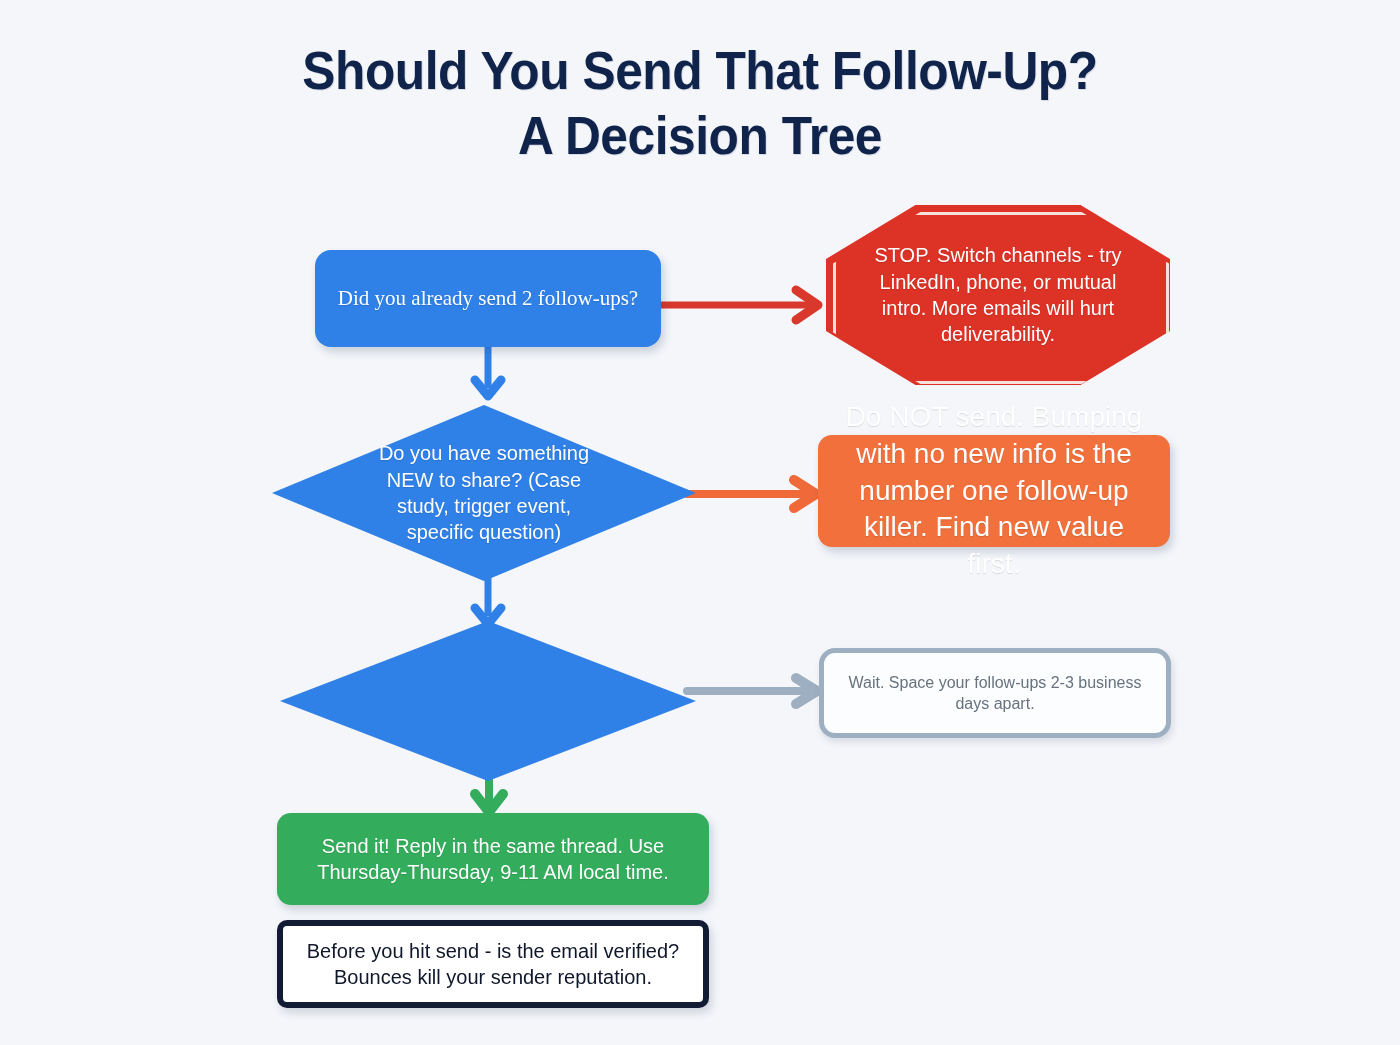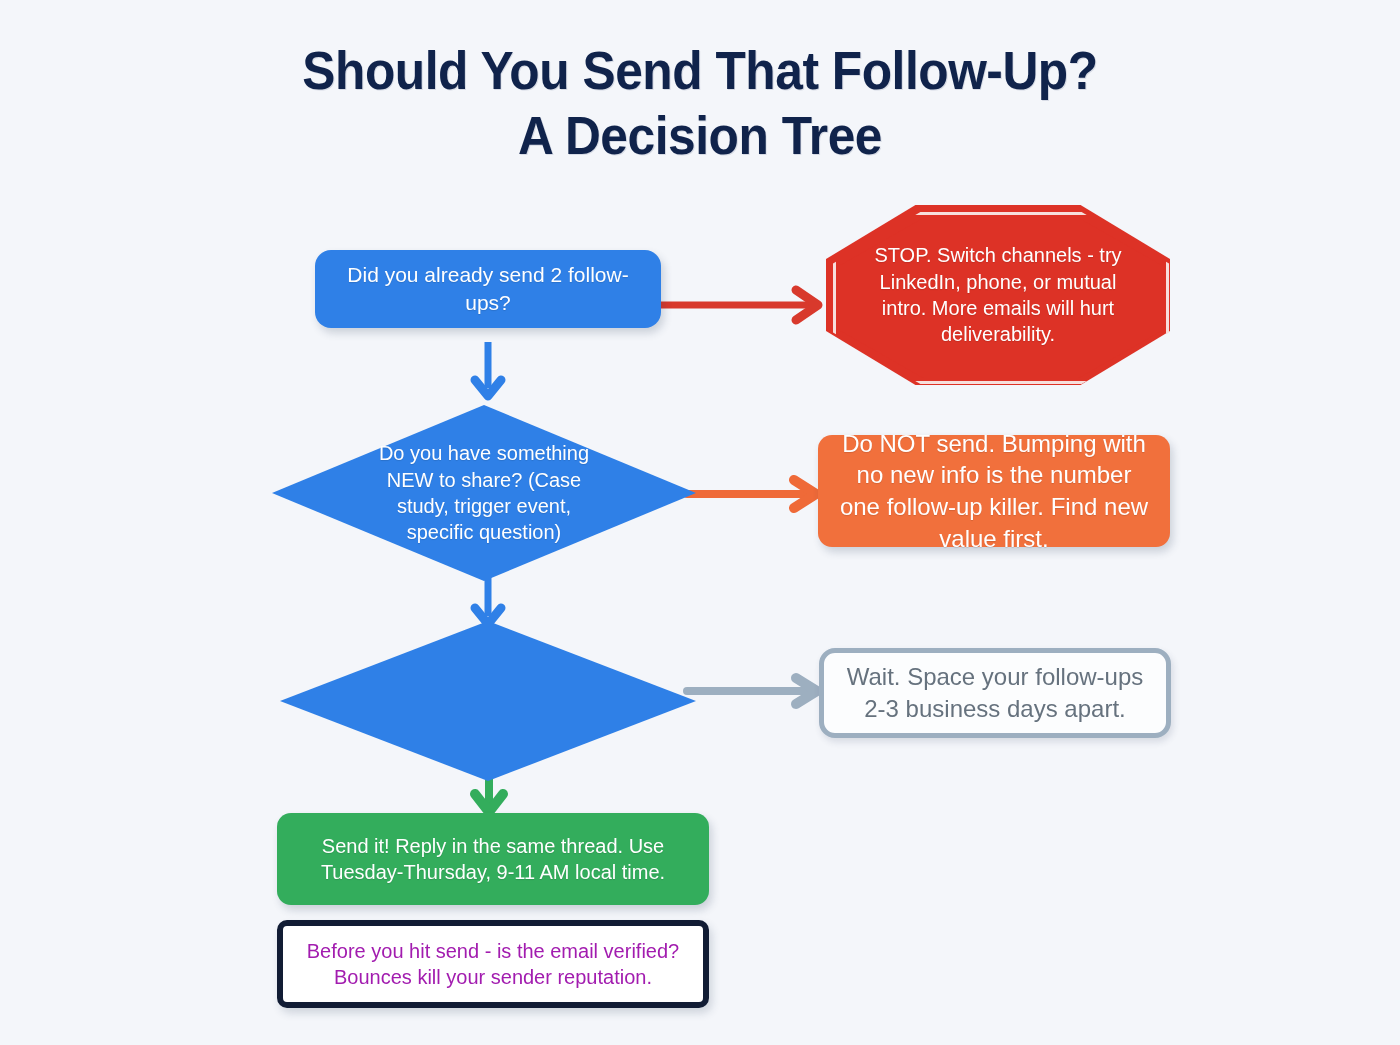--- a/index.html
+++ b/index.html
@@ -143,21 +143,21 @@
     background: #33ad5c;
     border-radius: 14px;
     box-shadow: 3px 5px 9px rgba(40,60,90,0.20);
   }
 
   
   .box-verify {
     background: #ffffff;
     border: 6px solid #111c34;
     border-radius: 10px;
-    color: #a21caf;
+    color: #0f172a;
     box-shadow: 3px 5px 8px rgba(40,60,90,0.18);
   }
   .box-verify .txt { text-shadow: none; }
 
   
   .connector {
     position: absolute;
   }
   .connector svg { display: block; overflow: visible; }
 </style>
@@ -206,48 +206,48 @@
     </svg>
   </div>
 
   <div class="connector" style="left:472px; top:758px;">
     <svg width="34" height="62" viewBox="0 0 34 62">
       <line x1="17" y1="0" x2="17" y2="46" stroke="#33ad5c" stroke-width="8" stroke-linecap="butt"></line>
       <polyline points="3,36 17,54 31,36" fill="none" stroke="#33ad5c" stroke-width="10" stroke-linecap="round" stroke-linejoin="round"></polyline>
     </svg>
   </div>
 
-  <div class="node box-blue" style="left:315px; top:250px; width:346px; height:78px;">
+  <div class="node box-blue" style="left:315px; top:250px; width:346px; height:97px;font-family:Liberation Serif, serif;">
     <span class="txt">Did you already send 2 follow-ups?</span>
   </div>
 
   <div class="node diamond" style="left:272px; top:405px; width:424px; height:176px; font-size:20px;">
     <div class="dshape"></div>
     <span class="txt" style="padding:0 90px;">Do you have something NEW to share? (Case study, trigger event, specific question)</span>
   </div>
 
   <div class="node octagon" style="left:826px; top:205px; width:344px; height:180px; font-size:20px;">
     <div class="oshape"></div>
     <div class="oinner"></div>
     <span class="txt" style="padding:0 36px;">STOP. Switch channels - try LinkedIn, phone, or mutual intro. More emails will hurt deliverability.</span>
   </div>
 
-  <div class="node box-orange" style="left:818px; top:435px; width:352px; height:112px; font-size:24px;">
+  <div class="node box-orange" style="left:818px; top:435px; width:352px; height:112px; font-size:28px;">
     <span class="txt">Do NOT send. Bumping with no new info is the number one follow-up killer. Find new value first.</span>
   </div>
 
   <div class="node diamond" style="left:280px; top:621px; width:416px; height:160px; font-size:20px;">
     <div class="dshape"></div>
   </div>
 
-  <div class="node box-wait" style="left:819px; top:648px; width:352px; height:90px; font-size:24px;justify-content:center;">
+  <div class="node box-wait" style="left:819px; top:648px; width:352px; height:90px; font-size:16px;justify-content:center;">
     <span class="txt">Wait. Space your follow-ups 2-3 business days apart.</span>
   </div>
 
   <div class="node box-green" style="left:277px; top:813px; width:432px; height:92px; font-size:20px;">
-    <span class="txt">Send it! Reply in the same thread. Use Tuesday-Thursday, 9-11 AM local time.</span>
+    <span class="txt">Send it! Reply in the same thread. Use Thursday-Thursday, 9-11 AM local time.</span>
   </div>
 
   <div class="node box-verify" style="left:277px; top:920px; width:432px; height:88px; font-size:20px;">
     <span class="txt">Before you hit send - is the email verified? Bounces kill your sender reputation.</span>
   </div>
 
 </div>
 
 </body></html>

